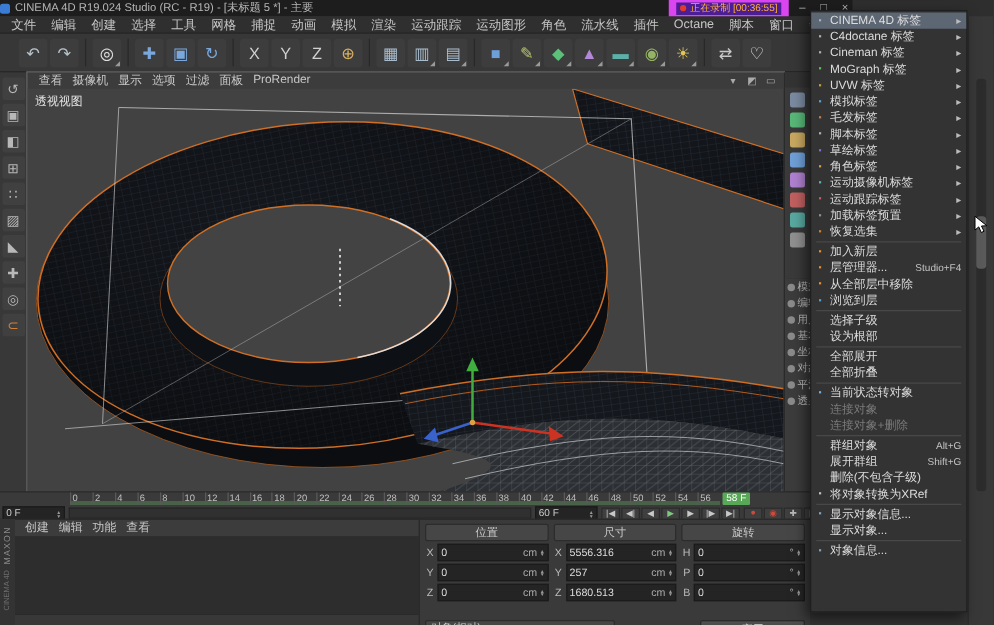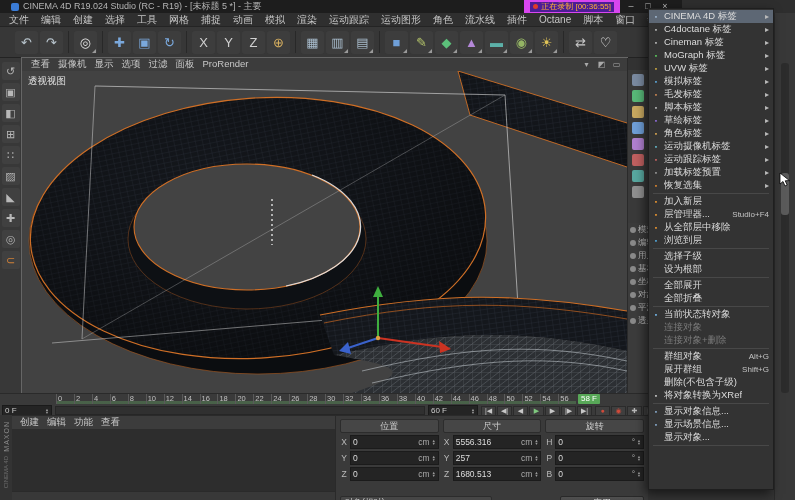--- a/index.html
+++ b/index.html
@@ -1,21 +1,21 @@
 <!DOCTYPE html>
 <html><head>
 <meta charset="utf-8">
 <style>
   html,body{margin:0;padding:0}
   body{width:795px;height:500px;position:relative;overflow:hidden;background:#2e2e2e;
        font-family:"Liberation Sans",sans-serif;-webkit-font-smoothing:antialiased}
   .abs{position:absolute}
 
   
-  #titlebar{left:0;top:0;width:682px;height:13px;background:#1d1d1d;display:flex;align-items:center;padding:0 11px;gap:4px;box-sizing:border-box}
+  #titlebar{left:0;top:0;width:682px;height:13px;background:#1d1d1d;display:flex;align-items:center;padding:0 0;gap:4px;box-sizing:border-box}
   .app-ico{width:8px;height:8px;background:#3a7bd5;border-radius:2px;flex:none}
   #title-text{font-size:9px;color:#b5b5b5;white-space:nowrap}
   #tb-right{margin-left:auto;display:flex;align-items:center;gap:5px}
   #rec-badge{background:#4c1d95;border:6px solid #d946ef;color:#ffb033;font-size:8px;padding:0 3px;border-radius:2px;line-height:10px;display:flex;gap:3px;align-items:center}
   .rec-dot{width:5px;height:5px;border-radius:50%;background:#e03a2a}
   .win-btn{color:#bbb;font-size:9px;width:12px;text-align:center;line-height:11px}
 
   
   #menubar{left:0;top:13px;width:795px;height:14px;background:#2f2f2f;display:flex;align-items:center;padding-left:3px;border-bottom:1px solid #242424;box-sizing:border-box}
   .mb-item{font-size:10px;color:#c6c6c6;padding:0 6px;white-space:nowrap}
@@ -676,25 +676,25 @@
     <div class="cm-item">
       <div class="cm-ico" style="color: rgb(192, 192, 192);">▪</div>
       <div class="cm-label">将对象转换为XRef</div>
     </div>
     <div class="cm-sep"></div>
     <div class="cm-item">
       <div class="cm-ico" style="color: rgb(128, 160, 192);">▪</div>
       <div class="cm-label">显示对象信息...</div>
     </div>
     <div class="cm-item">
+      <div class="cm-ico"></div>
+      <div class="cm-label">显示对象...</div>
+    </div>
+    <div class="cm-sep"></div>
+    <div class="cm-item">
       <div class="cm-ico" style="color: rgb(128, 160, 192);">▪</div>
-      <div class="cm-label">显示场景信息...</div>
-    </div>
-    <div class="cm-item">
-      <div class="cm-ico"></div>
-      <div class="cm-label">显示对象...</div>
-    </div>
-    <div class="cm-sep"></div>
+      <div class="cm-label">对象信息...</div>
+    </div>
   </div>
 
 <svg id="cursor" class="abs" width="12" height="16" viewBox="0 0 12 16">
   <path d="M1 1 L1 12 L4 9.5 L6 14 L8.2 13 L6.2 8.8 L10.5 8.6 Z" fill="#ffffff" stroke="#000000" stroke-width="0.8"></path>
 </svg>
 
 </body></html>

